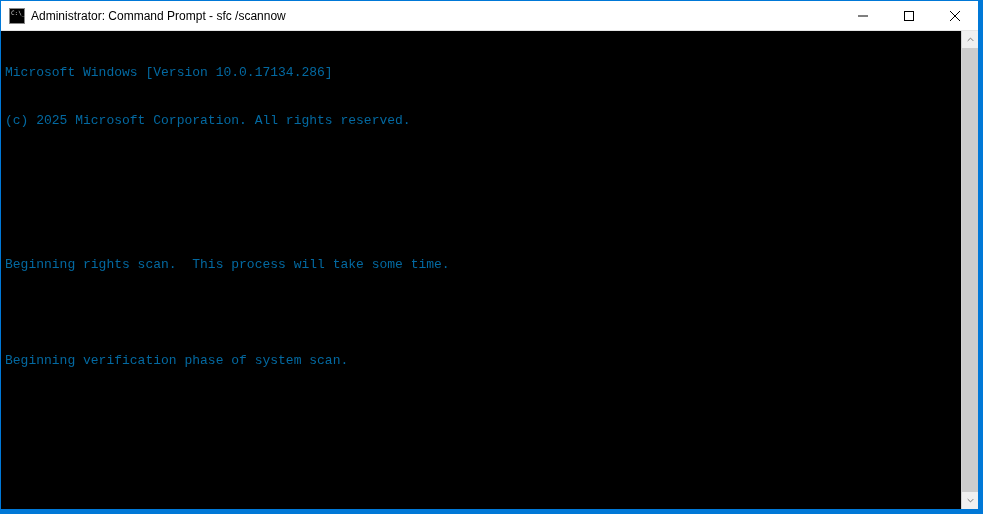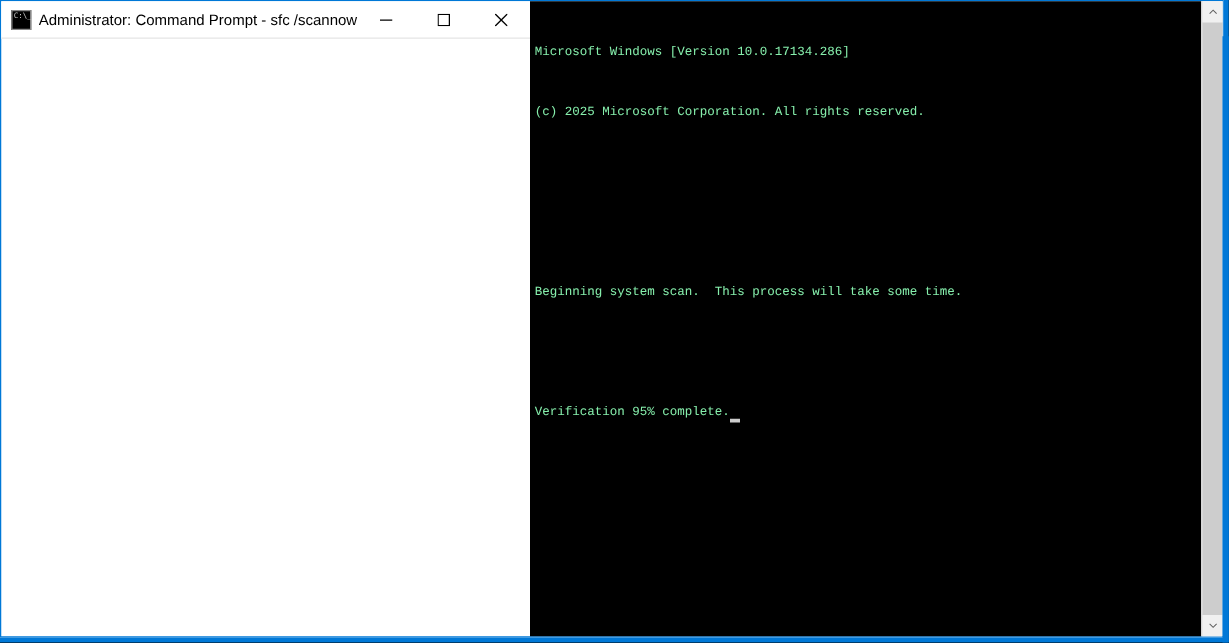--- a/index.html
+++ b/index.html
@@ -17,21 +17,21 @@
     }
     .window {
       position: absolute;
       top: 0;
       left: 0;
       width: 979px;
       height: 510px;
       background: #fff;
       border: 1px solid #0078d7;
       display: flex;
-      flex-direction: row;
+      flex-direction: column;
     }
     .titlebar {
       height: 30px;
       background: #ffffff;
       display: flex;
       align-items: center;
       border-bottom: 1px solid #e5e5e5;
       flex-shrink: 0;
     }
     .titlebar-icon {
@@ -84,23 +84,23 @@
       height: 10px;
     }
     .content-area {
       flex: 1;
       display: flex;
       min-height: 0;
     }
     .console {
       flex: 1;
       background: #000000;
-      color: #86efac;
+      color: #0369a1;
       font-family: Consolas, "Courier New", monospace;
-      font-size: 10px;
+      font-size: 13px;
       line-height: 16px;
       padding: 2px 0 0 4px;
       white-space: pre;
       overflow: hidden;
     }
     .console-line {
       min-height: 16px;
     }
     .cursor {
       display: inline-block;
@@ -178,23 +178,23 @@
         </svg>
       </button>
     </div>
   </div>
   <div class="content-area">
     <div class="console">
       <div class="console-line">Microsoft Windows [Version 10.0.17134.286]</div>
       <div class="console-line">(c) 2025 Microsoft Corporation. All rights reserved.</div>
       <div class="console-line"></div>
       <div class="console-line"></div>
-      <div class="console-line">Beginning system scan.  This process will take some time.</div>
+      <div class="console-line">Beginning rights scan.  This process will take some time.</div>
       <div class="console-line"></div>
-      <div class="console-line"><span>Verification 95% complete.</span><span class="cursor"></span></div>
+      <div class="console-line">Beginning verification phase of system scan.</div>
     </div>
     <div class="scrollbar">
       <div class="scrollbar-btn">
         <svg viewBox="0 0 10 10">
           <path d="M1 7 L5 3 L9 7" fill="none" stroke="#606060" stroke-width="1.2"></path>
         </svg>
       </div>
       <div class="scrollbar-track">
         <div class="scrollbar-thumb"></div>
       </div>

